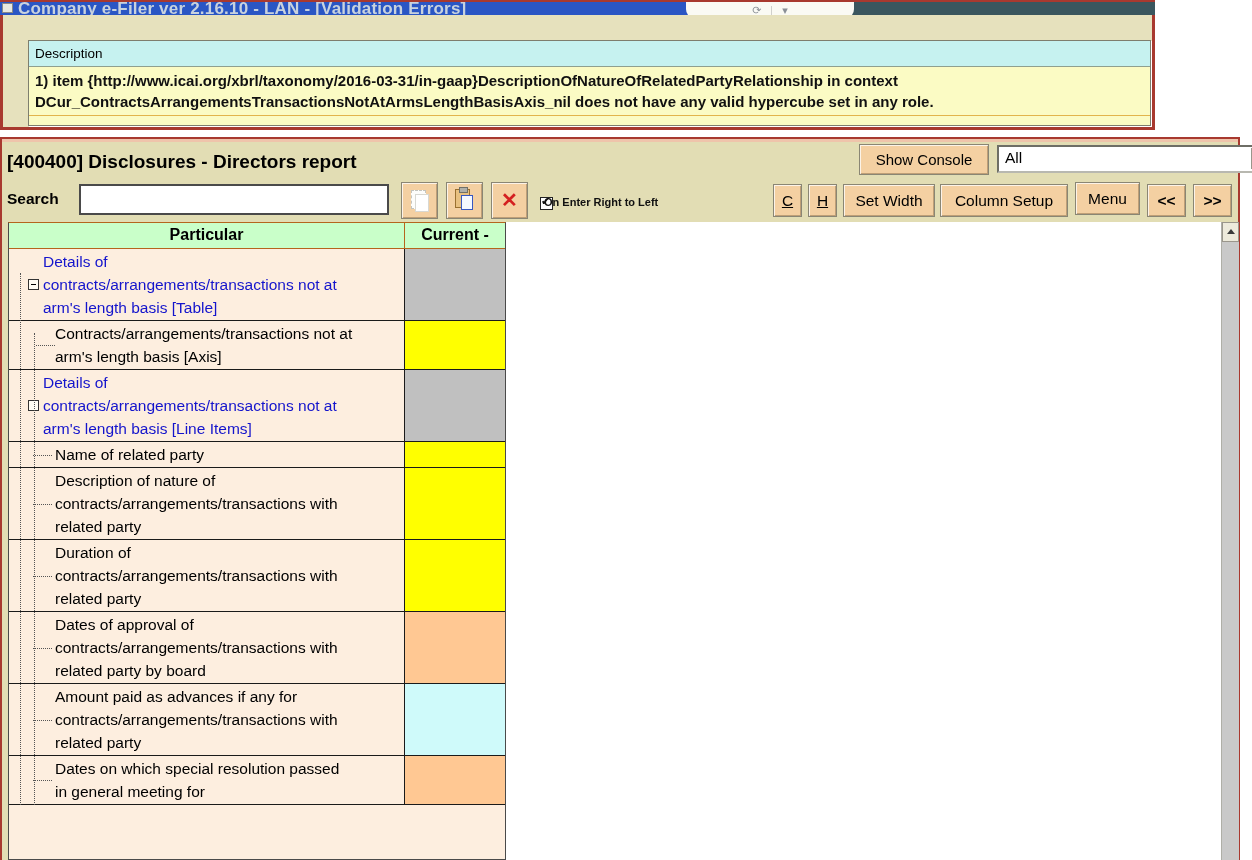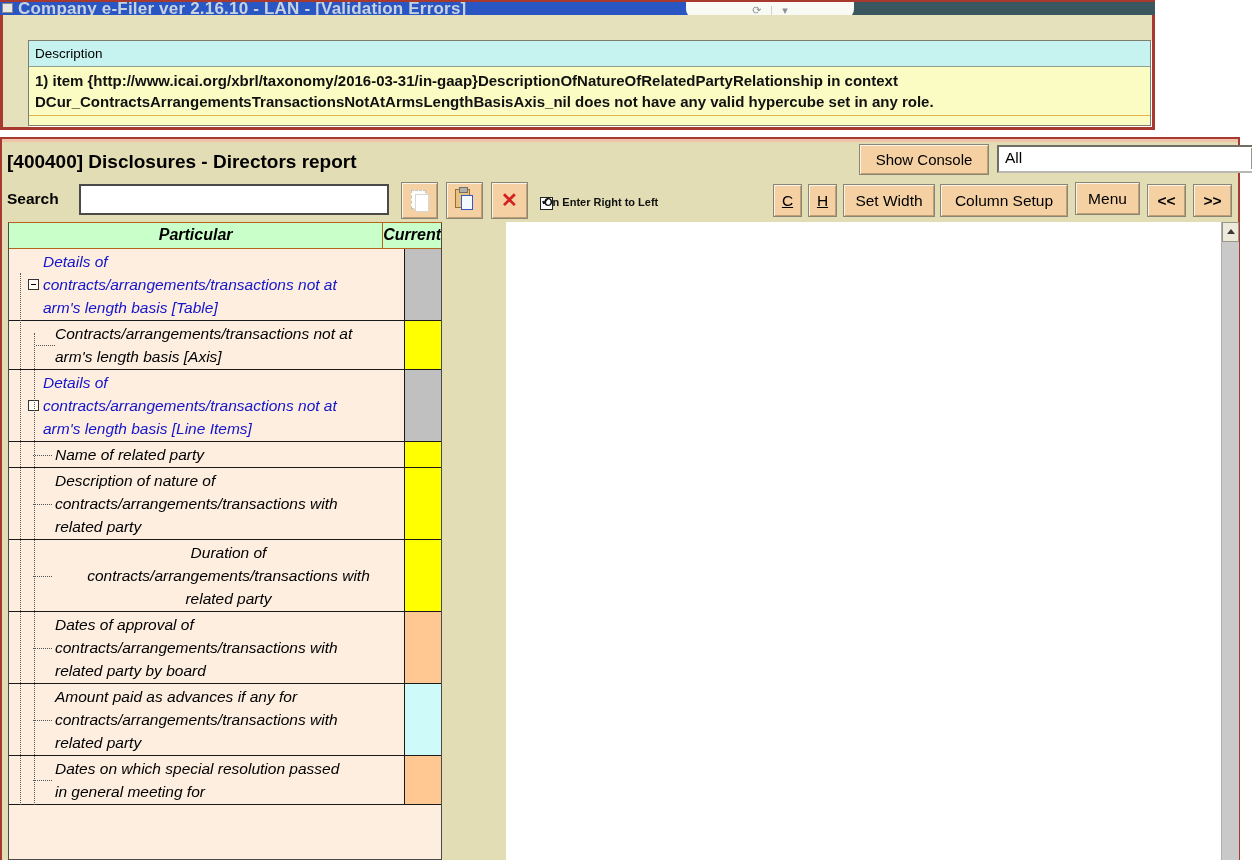--- a/index.html
+++ b/index.html
@@ -48,21 +48,21 @@
   .bm{position:absolute;left:1073px;top:43px;width:65px;height:33px;}
   .bp{position:absolute;left:1145px;top:45px;width:39px;height:33px;font-weight:bold;}
   .bn{position:absolute;left:1191px;top:45px;width:39px;height:33px;font-weight:bold;}
 
   .grid-white{position:absolute;left:504px;top:83px;width:715px;bottom:0;background:#fff;}
   .vscroll{position:absolute;left:1219px;top:83px;width:17px;bottom:0;background:#C9C9C9;border-left:1px solid #AFAFA7;}
   .vs-btn{position:absolute;left:0;top:0;width:17px;height:20px;background:#EDEADB;border:1px solid #9A968C;box-sizing:border-box;}
   .vs-arrow{position:absolute;left:4px;top:6px;width:0;height:0;border-left:4px solid transparent;border-right:4px solid transparent;border-bottom:5px solid #3a3a3a;}
 
   
-  .xtable{position:absolute;left:6px;top:83px;width:434px;bottom:0;border:1px solid #4a4a4a;border-top:1px solid #B5651D;box-sizing:border-box;overflow:hidden;background:var(--row-bg);font-style:italic;}
+  .xtable{position:absolute;left:6px;top:83px;width:498px;bottom:0;border:1px solid #4a4a4a;border-top:1px solid #B5651D;box-sizing:border-box;overflow:hidden;background:var(--row-bg);}
   .thead{display:flex;height:25px;background:var(--header-green);border-bottom:1px solid #B5651D;}
   .th{font-weight:bold;font-size:16px;line-height:24px;text-align:center;box-sizing:border-box;}
   .tp{width:396px;border-right:1px solid #B5651D;}
   .tc{flex:1;}
   .tbody{position:relative;}
   .guide{position:absolute;border-left:1px dotted #555;bottom:0;z-index:3;}
   .g1{left:11px;top:24px;}
   .g2{left:25px;top:84px;}
   .t-row{display:flex;border-bottom:1px solid #1a1a1a;background:var(--row-bg);}
   .t-row.nb{border-bottom:none;}
@@ -182,21 +182,21 @@
           <div class="t-row">
             <div class="cell-p" style="padding-left: 46px;">
               <span class="tdots" style="left: 24px;"></span>
               <span class="rtext">Description of nature of
 contracts/arrangements/transactions with
 related party</span>
             </div>
             <div class="cell-c" style="background: rgb(255, 255, 0);"></div>
           </div>
           <div class="t-row">
-            <div class="cell-p" style="padding-left: 46px; text-align: center;">
+            <div class="cell-p" style="padding-left: 46px;">
               <span class="tdots" style="left: 24px;"></span>
               <span class="rtext">Duration of
 contracts/arrangements/transactions with
 related party</span>
             </div>
             <div class="cell-c" style="background: rgb(255, 255, 0);"></div>
           </div>
           <div class="t-row">
             <div class="cell-p" style="padding-left: 46px;">
               <span class="tdots" style="left: 24px;"></span>

